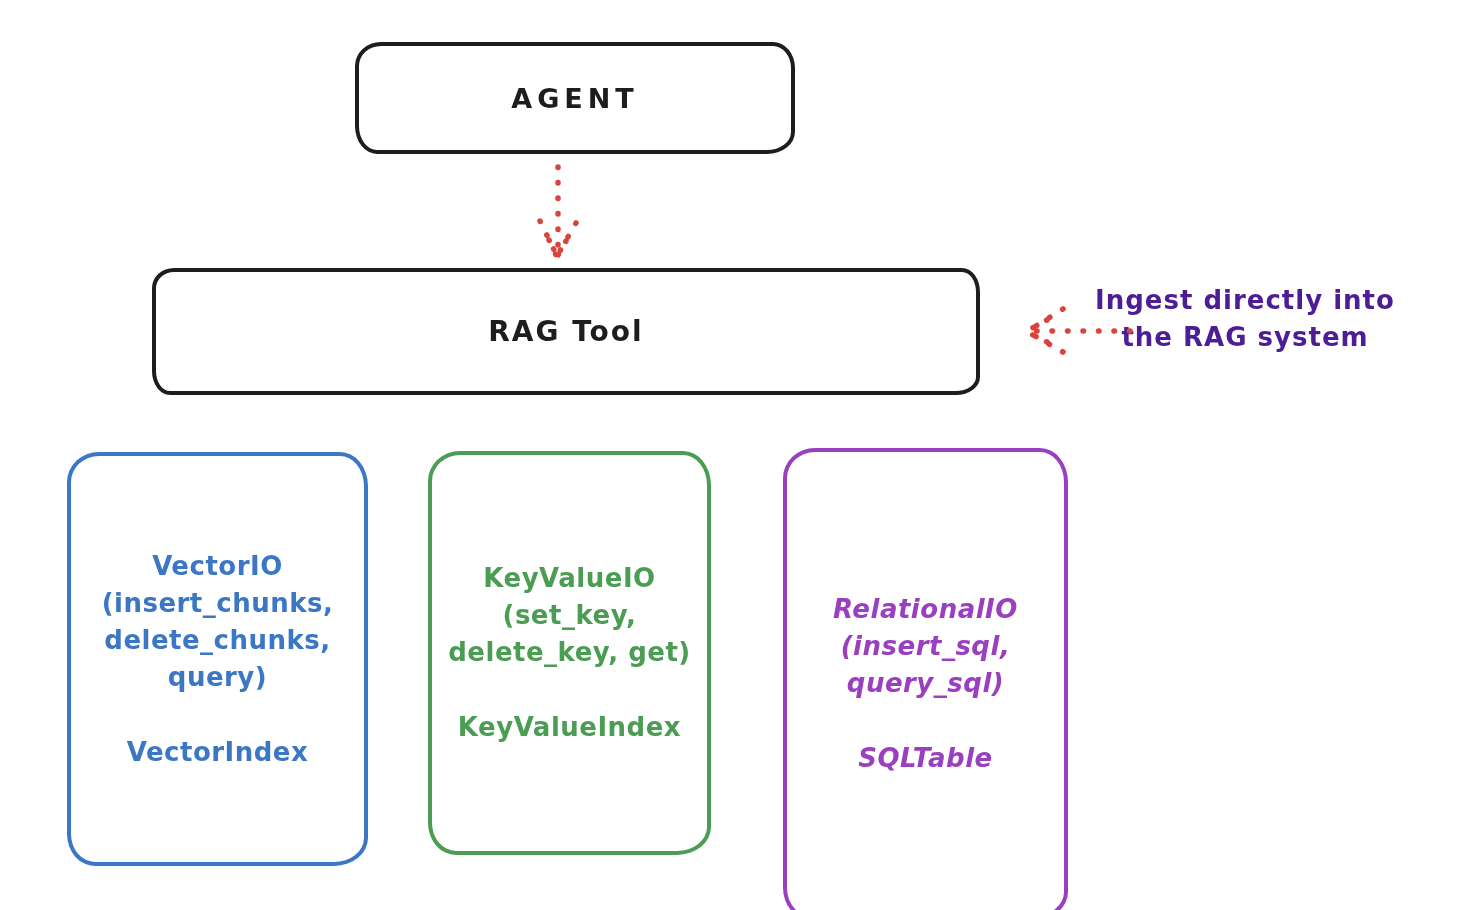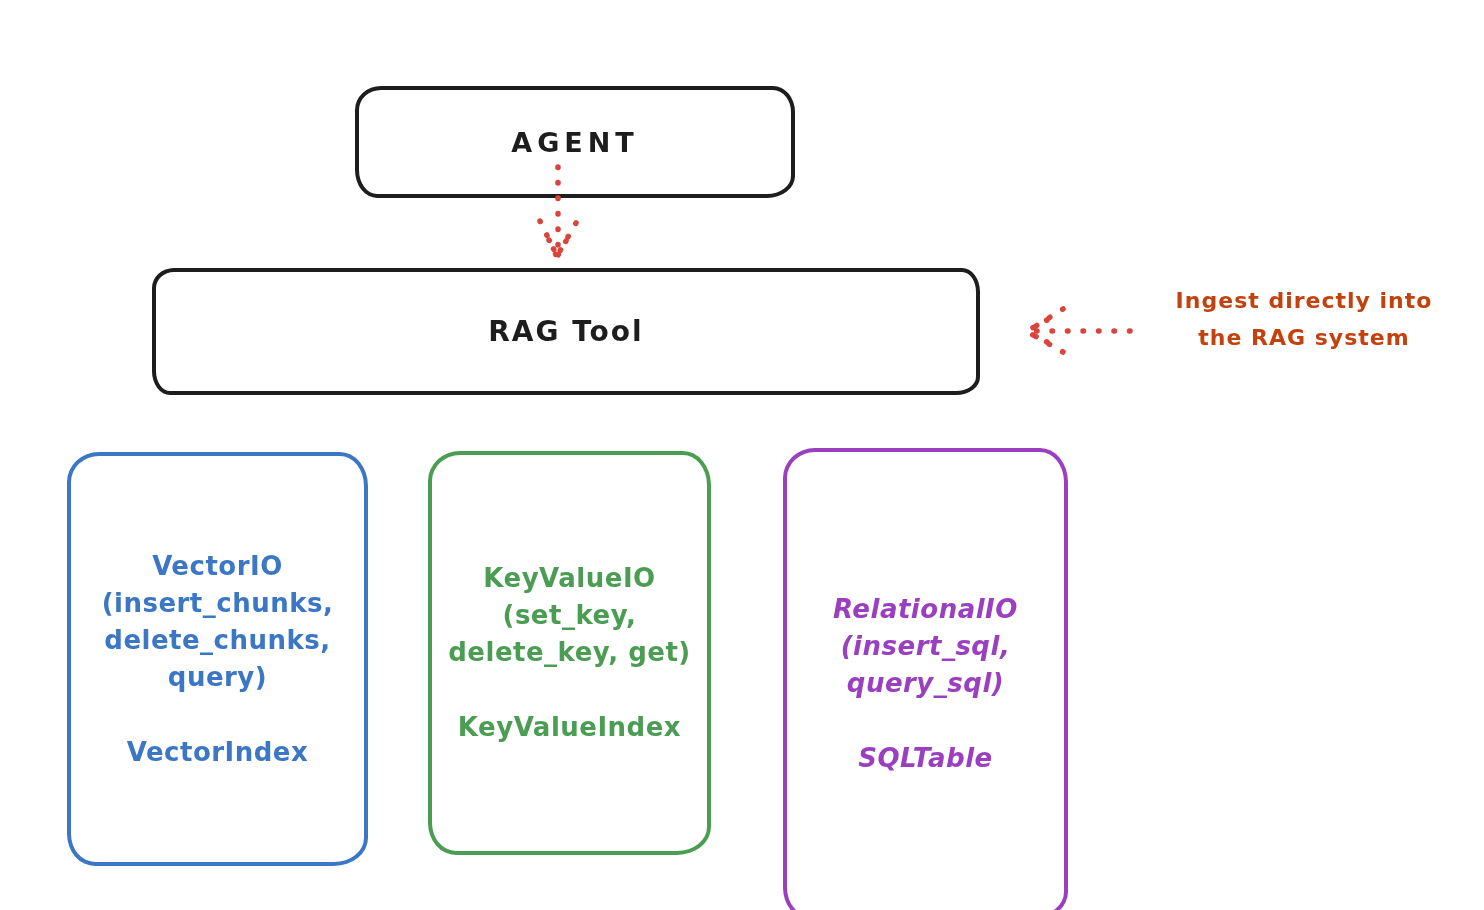--- a/index.html
+++ b/index.html
@@ -26,21 +26,20 @@
   }
   
   .agent-box {
     left: 355px; top: 42px; width: 440px; height: 112px;
     border: 4px solid #1d1d1d;
     border-radius: 26px 22px 28px 22px / 24px 26px 22px 28px;
     font-size: 27px;
     font-weight: 700;
     letter-spacing: 5px;
     color: #1d1d1d;
-    margin-top: 44px;
   }
   .rag-box {
     left: 152px; top: 268px; width: 828px; height: 127px;
     border: 4px solid #1d1d1d;
     border-radius: 22px 18px 24px 18px / 20px 24px 18px 24px;
     font-size: 28px;
     font-weight: 700;
     letter-spacing: 2px;
     color: #1d1d1d;
   }
@@ -66,24 +65,24 @@
     left: 428px; top: 451px; width: 283px; height: 404px;
     border-color: #4a9d52; color: #4a9d52;
   }
   .relational-io {
     left: 783px; top: 448px; width: 285px; height: 472px;
     border-color: #9a3fbf; color: #9a3fbf; font-style: italic;
   }
   
   .annotation {
     position: absolute;
-    left: 1124px; top: 282px; width: 360px;
+    left: 1065px; top: 282px; width: 360px;
     text-align: center;
-    color: #c2410c;
-    font-size: 22px;
+    color: #4c1d95;
+    font-size: 26px;
     font-weight: 700;
     line-height: 37px;
     letter-spacing: 1px;
     white-space: pre-line;
   }
   
   .arrow-layer {
     position: absolute;
     left: 0; top: 0;
     width: 1484px; height: 910px;

